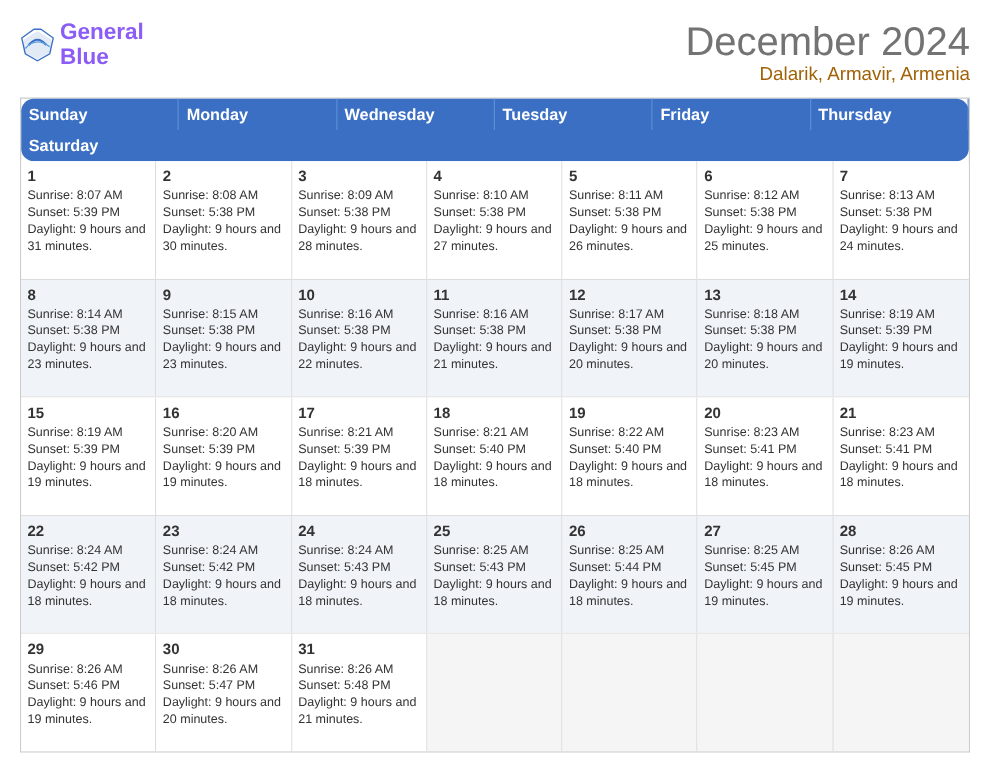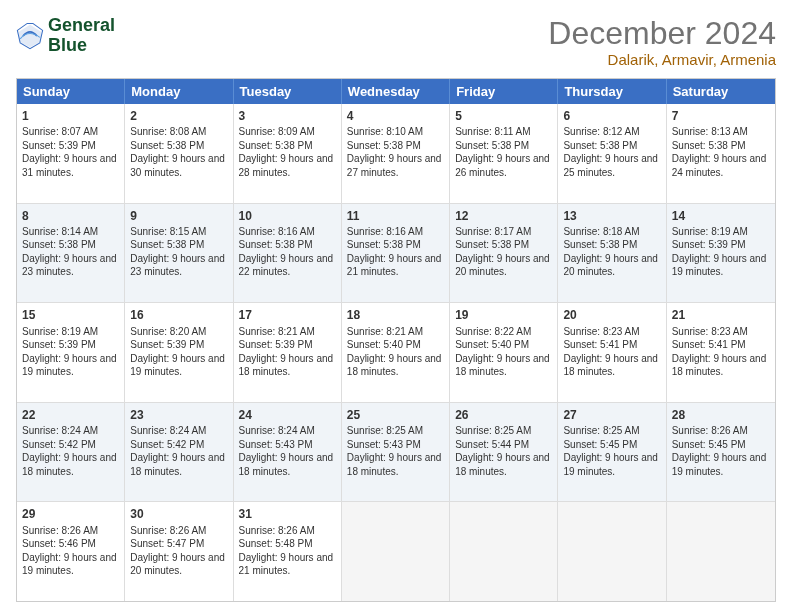--- a/index.html
+++ b/index.html
@@ -24,21 +24,21 @@
       margin-bottom: 10px;
     }
     .logo {
       display: flex;
       align-items: center;
       gap: 4px;
     }
     .logo-text {
       font-size: 18px;
       font-weight: bold;
-      color: #14532d;
+      color: #8b5cf6;
       line-height: 1.1;
     }
     .logo-text span {
       display: block;
     }
     .logo-icon {
       width: 28px;
       height: 28px;
     }
     .title-block {
@@ -55,22 +55,23 @@
       color: #a16207;
     }
     .calendar {
       flex: 1;
       display: flex;
       flex-direction: column;
       border: 1px solid #ccc;
     }
     .cal-header {
       display: grid;
-      grid-template-columns: repeat(7, 1fr);
+      grid-template-columns: repeat(6, 1fr);
       background: #3a6fc4;
+      border-radius: 10px;
     }
     .cal-header-cell {
       color: #fff;
       font-size: 13px;
       font-weight: bold;
       padding: 5px 6px;
       border-right: 1px solid #5a8dd4;
     }
     .cal-header-cell:last-child { border-right: none; }
     .cal-body {
@@ -125,22 +126,22 @@
     <div class="title-block">
       <div class="main-title">December 2024</div>
       <div class="subtitle">Dalarik, Armavir, Armenia</div>
     </div>
   </div>
 
   <div class="calendar">
     <div class="cal-header">
     <div class="cal-header-cell">Sunday</div>
         <div class="cal-header-cell">Monday</div>
+        <div class="cal-header-cell">Wednesday</div>
         <div class="cal-header-cell">Tuesday</div>
-        <div class="cal-header-cell">Wednesday</div>
         <div class="cal-header-cell">Friday</div>
         <div class="cal-header-cell">Thursday</div>
         <div class="cal-header-cell">Saturday</div>
       </div>
     <div class="cal-body">
     <div class="cal-row">
           <div class="cal-cell"><span class="day-num">1</span>Sunrise: 8:07 AM<br>Sunset: 5:39 PM<br>Daylight: 9 hours and 31 minutes.</div>
           <div class="cal-cell"><span class="day-num">2</span>Sunrise: 8:08 AM<br>Sunset: 5:38 PM<br>Daylight: 9 hours and 30 minutes.</div>
           <div class="cal-cell"><span class="day-num">3</span>Sunrise: 8:09 AM<br>Sunset: 5:38 PM<br>Daylight: 9 hours and 28 minutes.</div>
           <div class="cal-cell"><span class="day-num">4</span>Sunrise: 8:10 AM<br>Sunset: 5:38 PM<br>Daylight: 9 hours and 27 minutes.</div>

